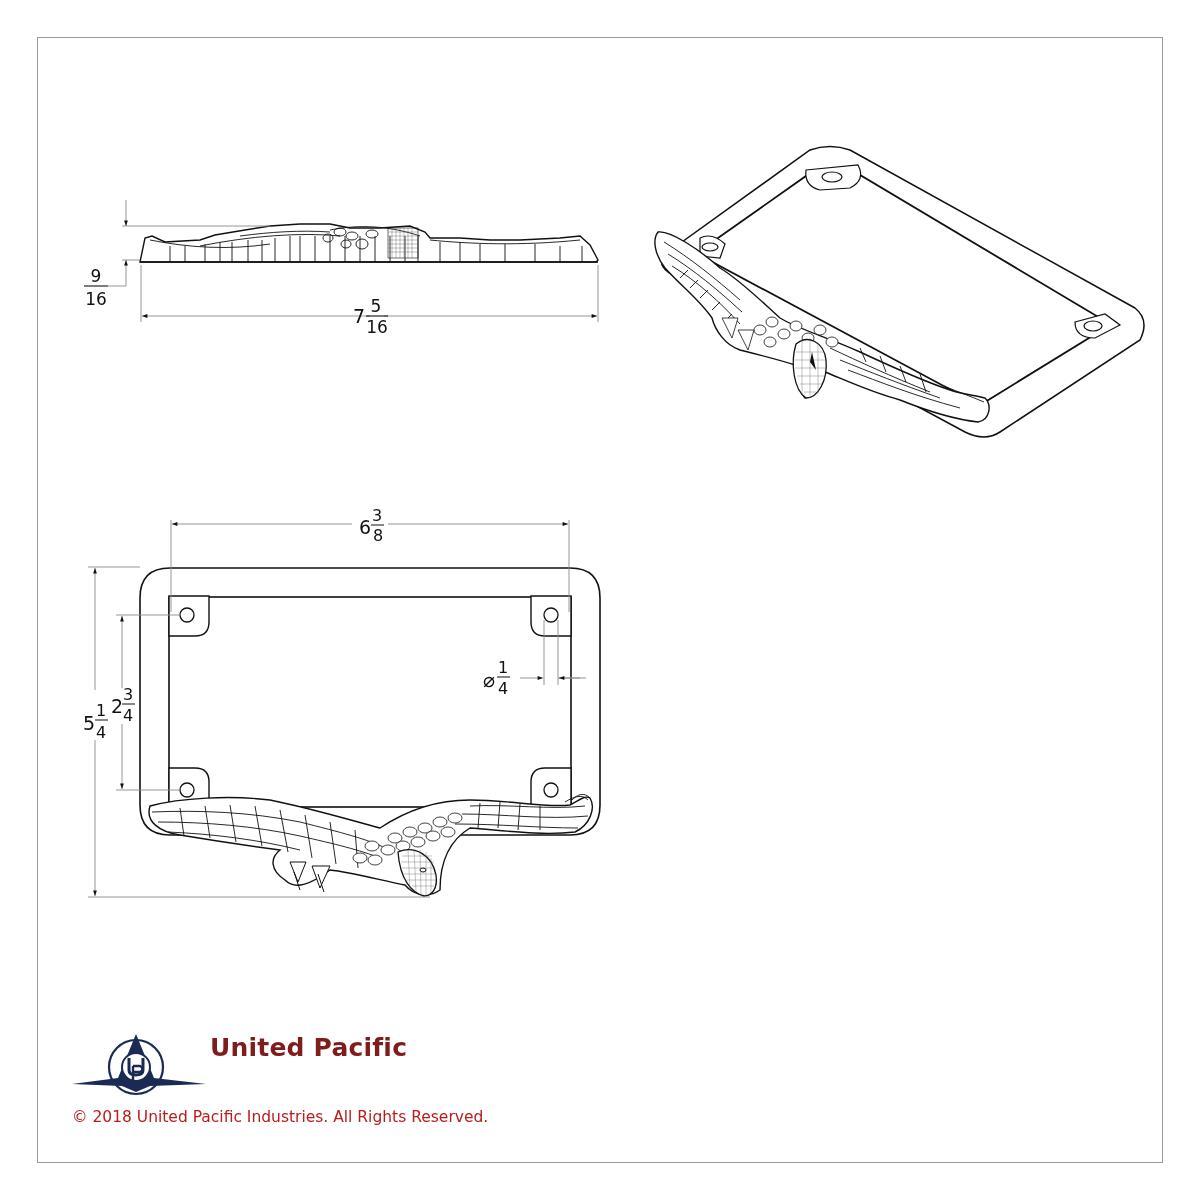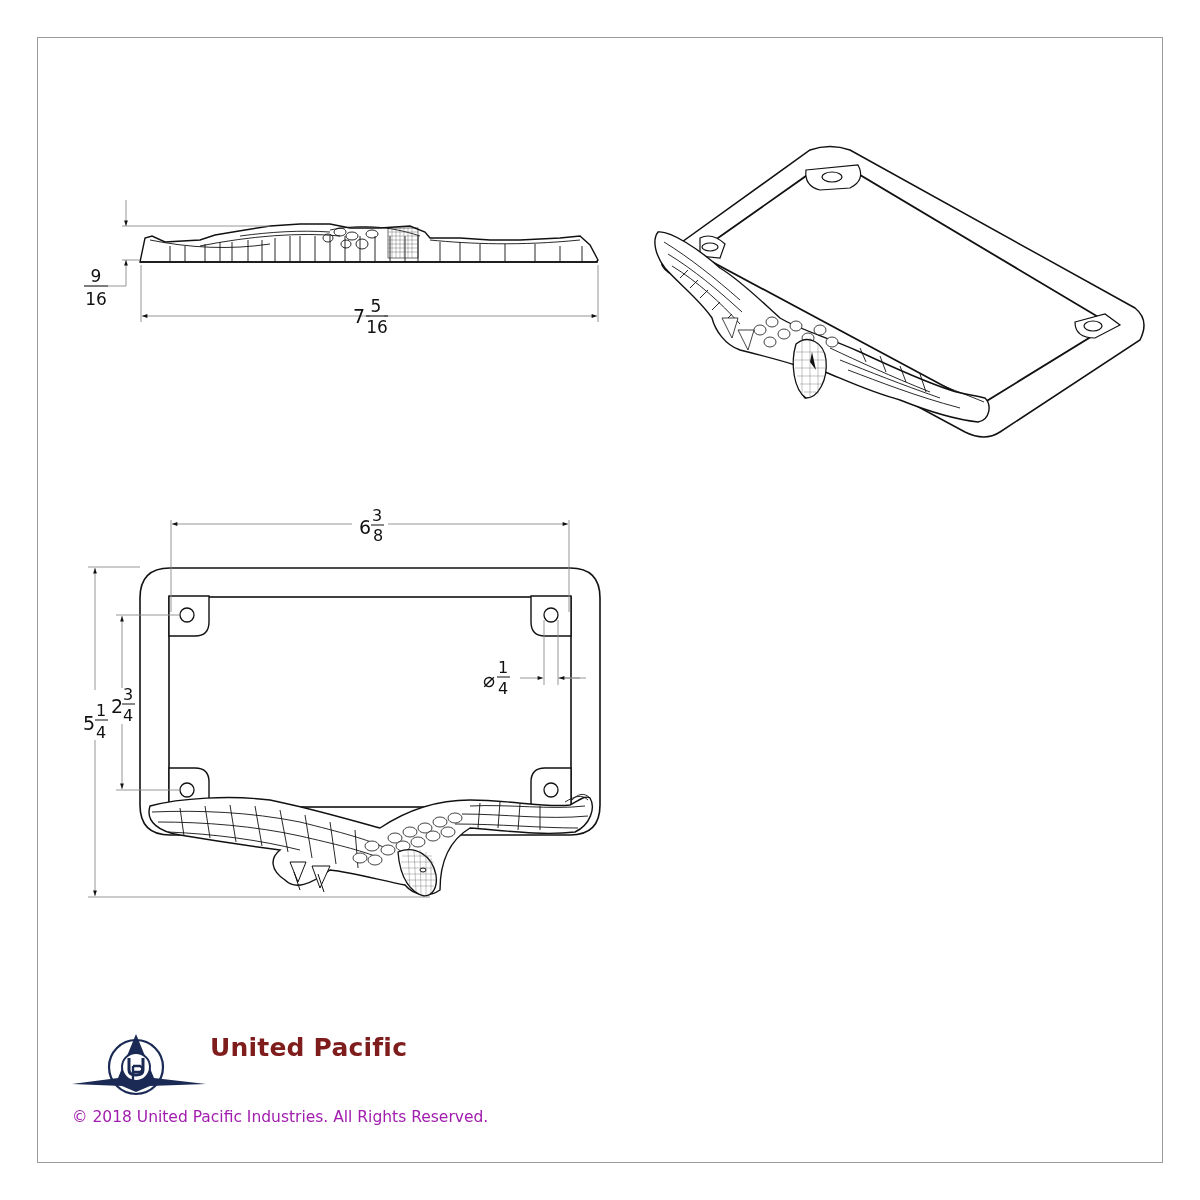--- a/index.html
+++ b/index.html
@@ -1,21 +1,21 @@
 <!DOCTYPE html>
 <html><head>
 <meta charset="utf-8">
 <style>
   html, body { margin:0; padding:0; background:#ffffff; }
   body { width:1200px; height:1200px; position:relative; overflow:hidden; font-family:"DejaVu Sans", sans-serif; }
   .sheet { position:absolute; left:37px; top:37px; width:1126px; height:1126px; border:1px solid #9a9a9a; box-sizing:border-box; }
   svg.drawing { position:absolute; left:0; top:0; width:1200px; height:1200px; }
   .dim { font-family:"DejaVu Sans", sans-serif; fill:#111; }
   .logo-text { position:absolute; left:210px; top:1033px; font-family:"DejaVu Sans", sans-serif; font-weight:bold; font-size:25px; color:#7f1d1d; letter-spacing:0.2px; }
-  .copyright { position:absolute; left:72px; top:1108px; font-family:"DejaVu Sans", sans-serif; font-size:15.5px; color:#a21caf; }
+  .copyright { position:absolute; left:72px; top:1108px; font-family:"DejaVu Sans", sans-serif; font-size:15.5px; color:#b91c1c; }
 </style>
 </head>
 <body>
 
 <div class="sheet"></div>
 
 <svg class="drawing" viewBox="0 0 1200 1200" xmlns="http://www.w3.org/2000/svg">
   <defs>
     <marker id="arr" viewBox="0 0 10 10" refX="10" refY="5" markerWidth="9" markerHeight="6" orient="auto-start-reverse">
       <path d="M0,1.5 L10,5 L0,8.5 z" fill="#111"></path>

